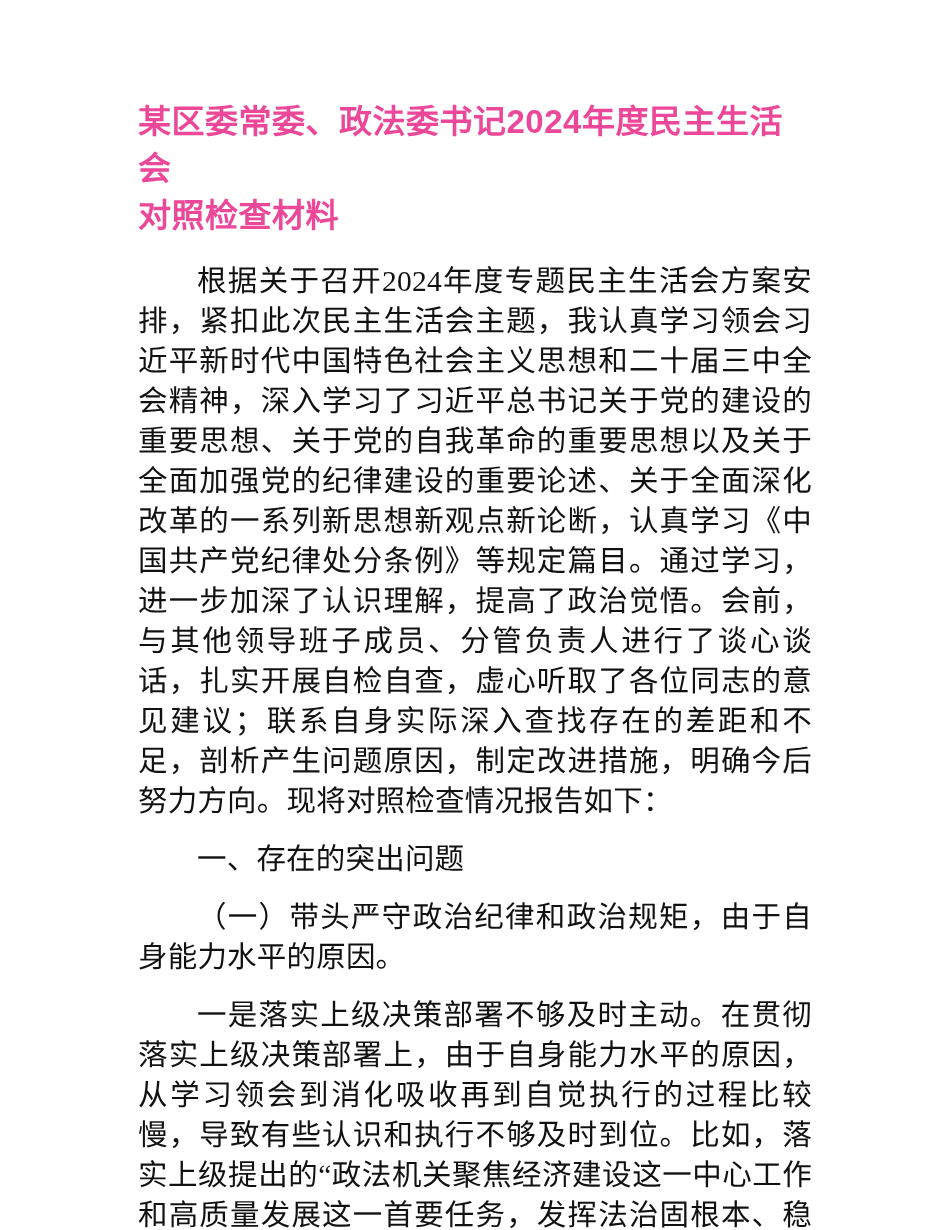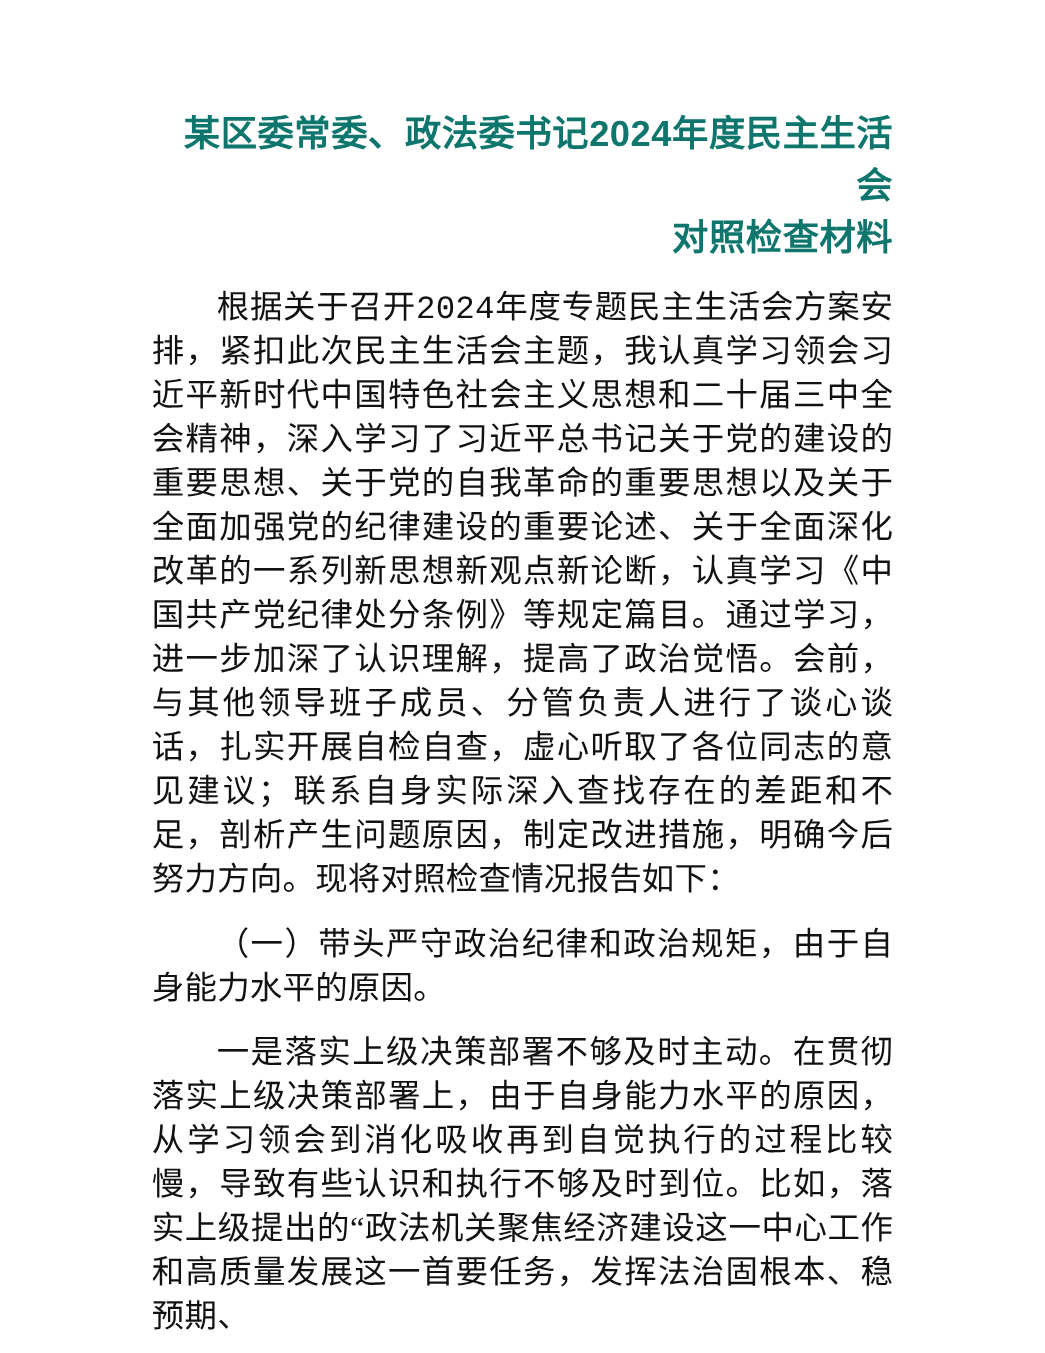--- a/index.html
+++ b/index.html
@@ -24,22 +24,22 @@
     top: 0;
     width: 674px;
   }
 
   
   .doc-title {
     font-family: "Liberation Sans", "DejaVu Sans", sans-serif;
     font-weight: bold;
     font-size: 33px;
     line-height: 47px;
-    color: #0f766e;
-    text-align: right;
+    color: #ec4899;
+    text-align: left;
     margin: 0;
     padding-top: 98px;
     letter-spacing: 0.5px;
     white-space: pre-line;
   }
 
   
   .para {
     font-family: "Liberation Serif", "DejaVu Serif", serif;
     font-size: 29.5px;
@@ -47,21 +47,20 @@
     color: #111111;
     text-align: justify;
     text-justify: inter-character;
     margin: 0;
     text-indent: 2em;
     letter-spacing: 0.2px;
   }
 
   .para.lead {
     margin-top: 22px;
-    font-family: Liberation Mono, monospace;
   }
 
   .para.spaced {
     margin-top: 18px;
   }
 
   .heading-l1 {
     font-family: "Liberation Serif", "DejaVu Serif", serif;
     font-size: 29.5px;
     line-height: 40px;
@@ -89,19 +88,20 @@
 <body>
 
 <div id="page">
   <div id="doc">
 
     <h1 class="doc-title">某区委常委、政法委书记2024年度民主生活会
 对照检查材料</h1>
 
     <p class="para lead">根据关于召开2024年度专题民主生活会方案安排，紧扣此次民主生活会主题，我认真学习领会习近平新时代中国特色社会主义思想和二十届三中全会精神，深入学习了习近平总书记关于党的建设的重要思想、关于党的自我革命的重要思想以及关于全面加强党的纪律建设的重要论述、关于全面深化改革的一系列新思想新观点新论断，认真学习《中国共产党纪律处分条例》等规定篇目。通过学习，进一步加深了认识理解，提高了政治觉悟。会前，与其他领导班子成员、分管负责人进行了谈心谈话，扎实开展自检自查，虚心听取了各位同志的意见建议；联系自身实际深入查找存在的差距和不足，剖析产生问题原因，制定改进措施，明确今后努力方向。现将对照检查情况报告如下：</p>
 
+    <p class="heading-l1">一、存在的突出问题</p>
 
     <p class="heading-l2">（一）带头严守政治纪律和政治规矩，由于自身能力水平的原因。</p>
 
     <p class="para spaced">一是落实上级决策部署不够及时主动。在贯彻落实上级决策部署上，由于自身能力水平的原因，从学习领会到消化吸收再到自觉执行的过程比较慢，导致有些认识和执行不够及时到位。比如，落实上级提出的“政法机关聚焦经济建设这一中心工作和高质量发展这一首要任务，发挥法治固根本、稳预期、</p>
 
   </div>
 </div>
 
 </body></html>

